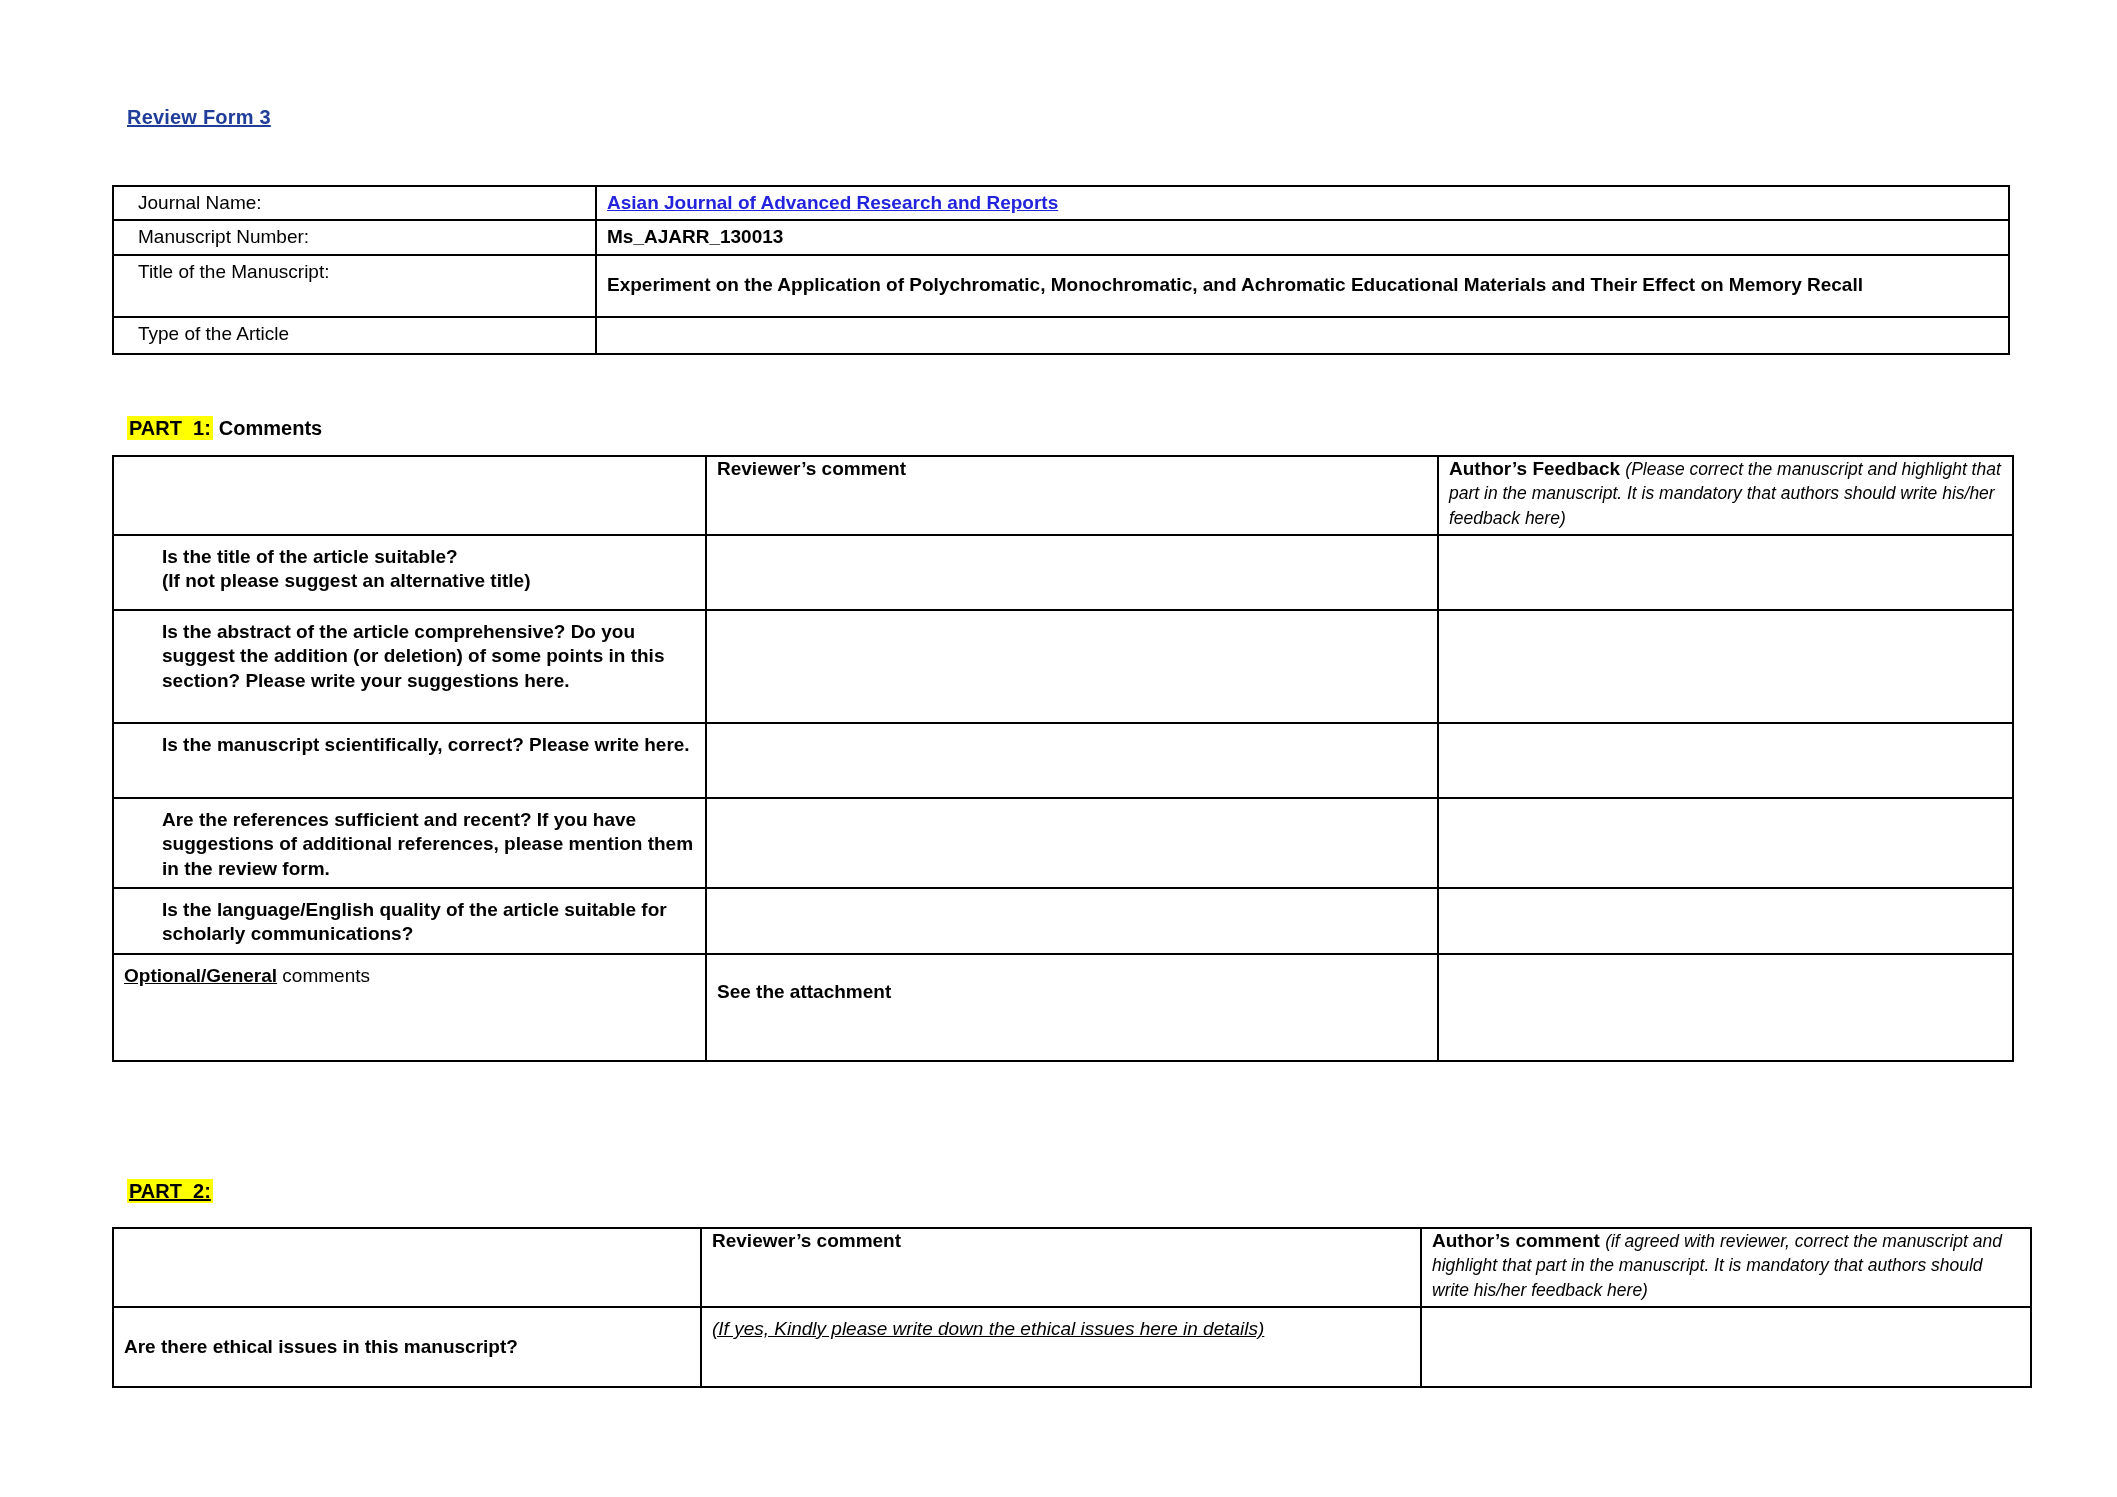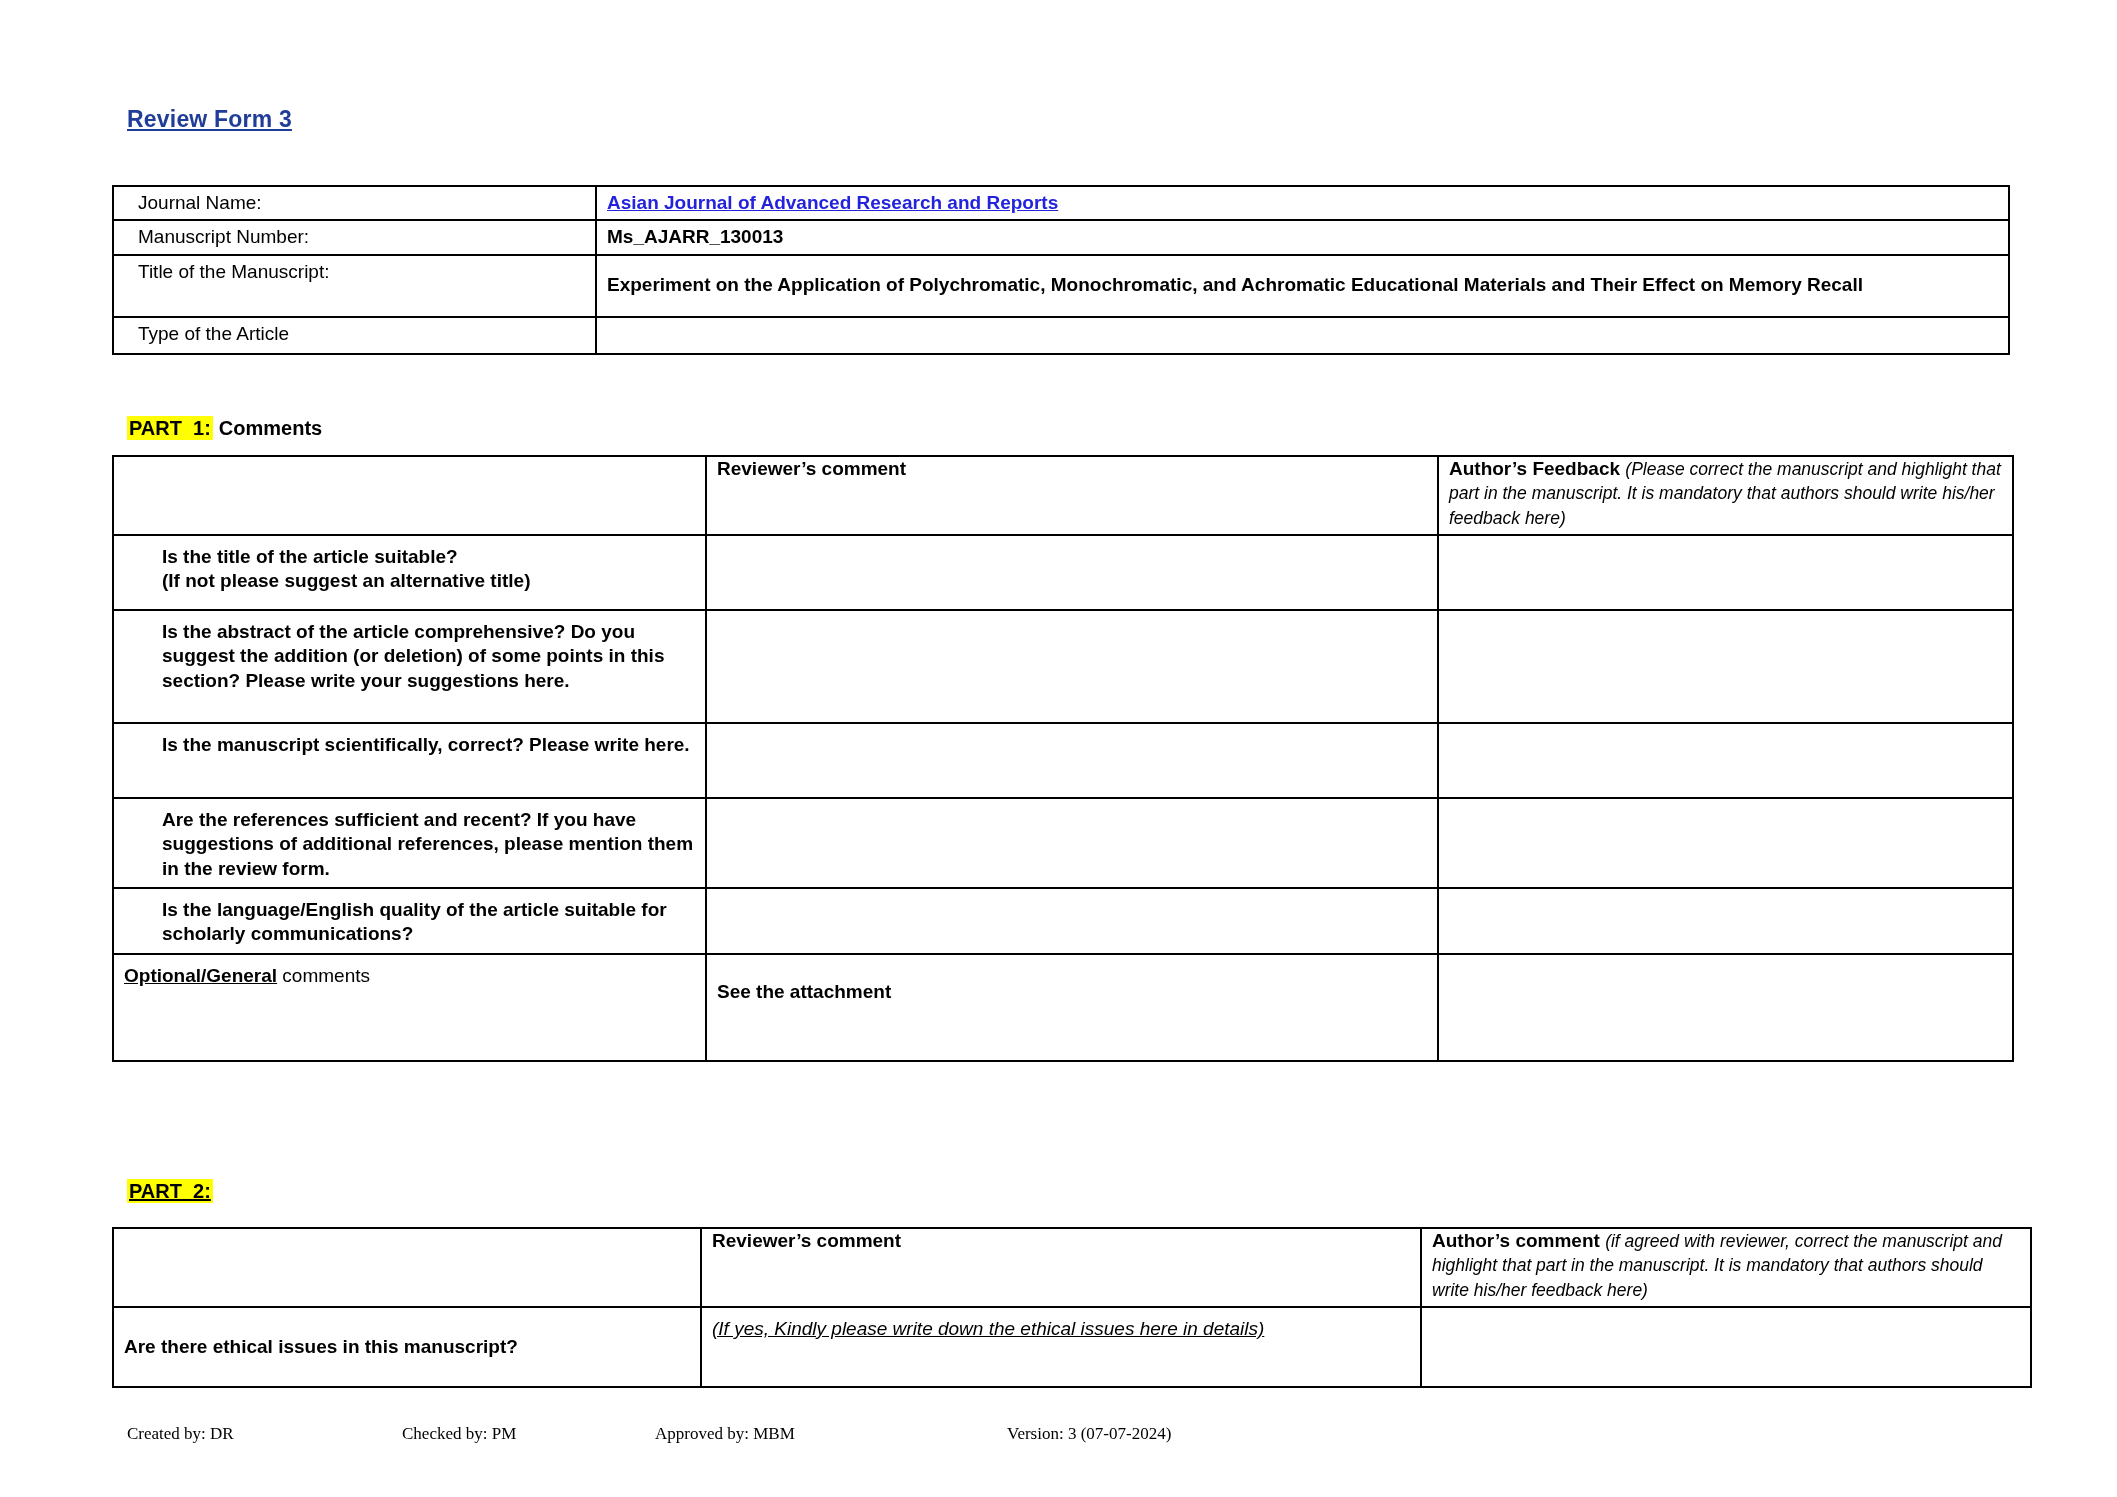--- a/index.html
+++ b/index.html
@@ -2,21 +2,21 @@
 <html style="--title-blue: #1F3D99; --link-blue: #2323DD; --highlight-yellow: #FFFF00;"><head>
 <meta charset="utf-8">
 <style>
   html,body { margin:0; padding:0; background:#ffffff; }
   .page {
     position:relative; width:2117px; height:1497px; background:#ffffff;
     font-family:"Liberation Sans","DejaVu Sans",sans-serif; color:#000;
   }
   .doc-title {
     position:absolute; left:127px; top:106px; margin:0;
-    font-size:23px; font-weight:bold; letter-spacing:0.2px;
+    font-size:20px; font-weight:bold; letter-spacing:0.2px;
     color:var(--title-blue,#1F3D99); text-decoration:underline;
   }
   table { border-collapse:collapse; table-layout:fixed; position:absolute; }
   td {
     border:2px solid #000; padding:4px 10px; vertical-align:top;
     font-size:19px; line-height:1.28; overflow:hidden; word-wrap:break-word;
   }
   .v-mid { vertical-align:middle; }
   
   .info-table { left:112px; top:185px; width:1896px; }
@@ -151,20 +151,14 @@
       <td class="head-cell"><b>Author’s comment</b> <span class="note">(if agreed with reviewer, correct the manuscript and highlight that part in the manuscript. It is mandatory that authors should write his/her feedback here)</span></td>
     </tr>
     <tr style="height:80px">
       <td class="eth-cell">Are there ethical issues in this manuscript?</td>
       <td class="if-yes-cell"><span>(If yes, Kindly please write down the ethical issues here in details)</span></td>
       <td></td>
     </tr>
   </tbody>
     </table>
 
-  <div class="footer">
-    <span class="f-created">Created by: DR</span>
-    <span class="f-checked">Checked by: PM</span>
-    <span class="f-approved">Approved by: MBM</span>
-    <span class="f-version">Version: 3 (07-07-2024)</span>
-  </div>
 
 </div>
 
 </body></html>

